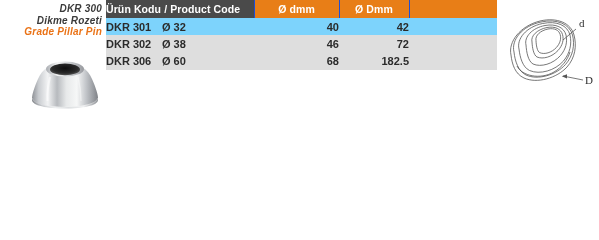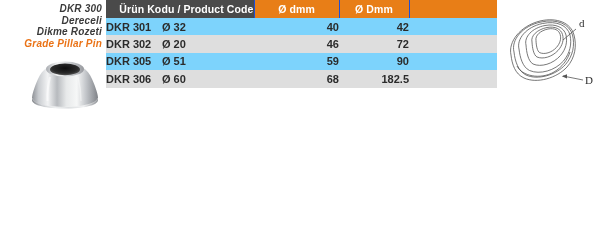--- a/index.html
+++ b/index.html
@@ -70,21 +70,21 @@
     height: 18px;
     padding: 0;
     font-size: 10.5px;
     font-weight: bold;
     color: #ffffff;
     letter-spacing: 0.1px;
     vertical-align: middle;
   }
   th.col-code {
     background: #4a4a4a;
-    text-align: right;
+    text-align: left;
     padding-left: 4px;
   }
   th.col-d, th.col-D, th.col-pad {
     background: #e87e17;
     text-align: center;
     border-left: 1px solid #1d4ed8;
   }
   #spec-table td {
     height: 17.4px;
     padding: 0;
@@ -123,21 +123,20 @@
 </style>
 </head>
 <body>
 
 <div id="page">
 
   <div id="left-panel">
 
     <div id="product-caption">
       <span class="cap-line">DKR 300</span>
-      <span class="cap-line">Dereceli</span>
       <span class="cap-line">Dikme Rozeti</span>
       <span class="cap-line accent">Grade Pillar Pin</span>
     </div>
 
     <div id="product-photo">
       <svg width="74" height="52" viewBox="0 0 74 52">
         <defs>
           <radialGradient id="holeGrad" cx="50%" cy="40%" r="60%">
             <stop offset="0%" stop-color="#0d0d0d"></stop>
             <stop offset="70%" stop-color="#2a2a2a"></stop>
@@ -207,32 +206,24 @@
       <tr class="row-odd">
         <td class="cell-code">
           <span class="code-id">DKR 301</span><span class="code-dia">Ø 32</span>
         </td>
         <td class="cell-d">40</td>
         <td class="cell-D">42</td>
         <td class="cell-pad"></td>
       </tr>
       <tr class="row-even">
         <td class="cell-code">
-          <span class="code-id">DKR 302</span><span class="code-dia">Ø 20</span>
+          <span class="code-id">DKR 302</span><span class="code-dia">Ø 38</span>
         </td>
         <td class="cell-d">46</td>
         <td class="cell-D">72</td>
-        <td class="cell-pad"></td>
-      </tr>
-      <tr class="row-odd">
-        <td class="cell-code">
-          <span class="code-id">DKR 305</span><span class="code-dia">Ø 51</span>
-        </td>
-        <td class="cell-d">59</td>
-        <td class="cell-D">90</td>
         <td class="cell-pad"></td>
       </tr>
       <tr class="row-even">
         <td class="cell-code">
           <span class="code-id">DKR 306</span><span class="code-dia">Ø 60</span>
         </td>
         <td class="cell-d">68</td>
         <td class="cell-D">182.5</td>
         <td class="cell-pad"></td>
       </tr>

